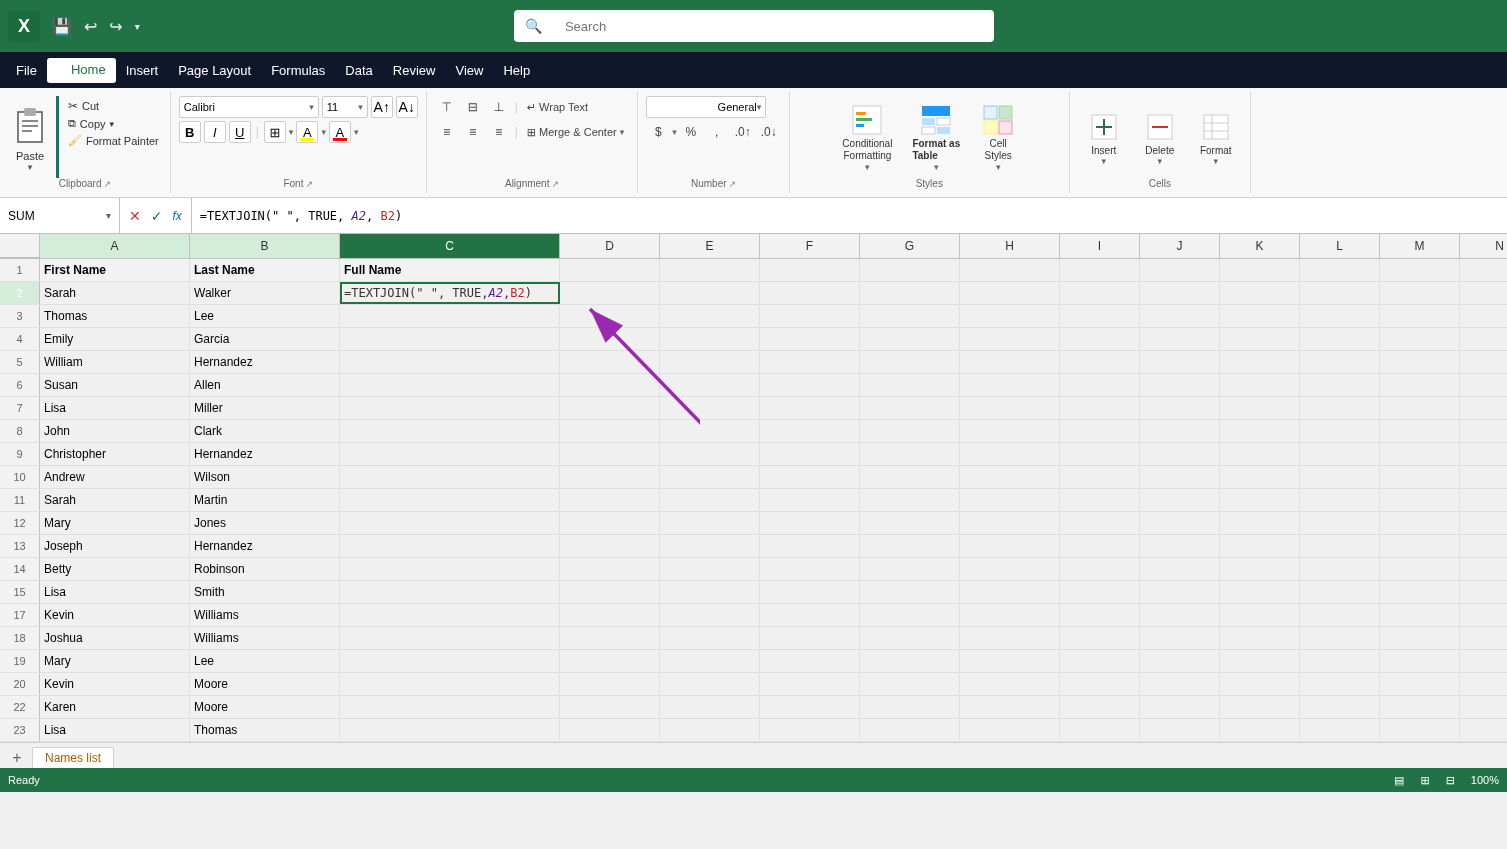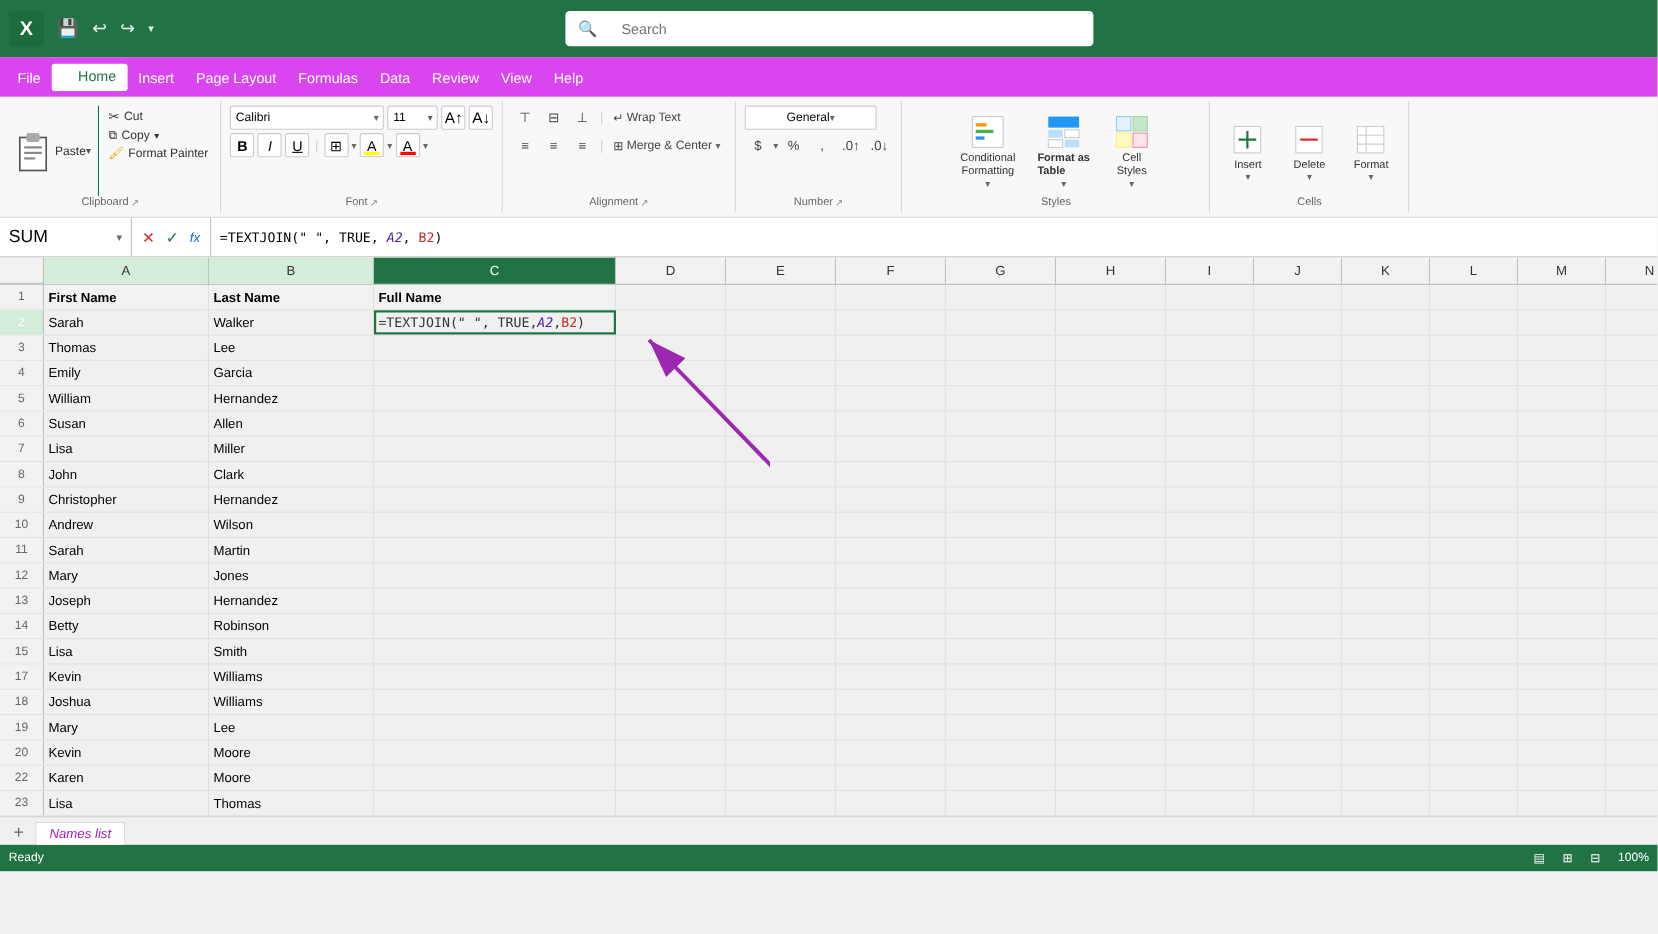--- a/index.html
+++ b/index.html
@@ -40,21 +40,21 @@
     }
     #search-bar input {
       border: none; outline: none; font-size: 13px; color: #444; width: 380px;
       background: transparent;
       margin-left: 14px;
     }
     .search-icon-svg { color: #666; font-size: 14px; }
 
     
     #menu-bar {
-      background: #d946ef;
+      background: #0f172a;
       height: 36px;
       display: flex;
       align-items: center;
       padding: 0 6px;
     }
     .menu-item {
       color: white; padding: 4px 10px; font-size: 13px; cursor: pointer;
       border-radius: 3px;
     }
     .menu-item.active { background: white; color: #217346; font-weight: 500; border-bottom: 2px solid white; padding-left: 24px; }
@@ -83,23 +83,23 @@
       font-size: 10px; color: #666; margin-top: auto;
       padding-bottom: 2px; text-align: center;
       display: flex; align-items: center; gap: 2px;
     }
     .group-expand {
       font-size: 9px; color: #888; cursor: pointer;
     }
 
     
     .paste-btn {
-      display: flex; flex-direction: row; align-items: center;
+      display: flex; flex-direction: column; align-items: center;
       cursor: pointer; padding: 4px 6px;
-      border-right: 1px solid #0f766e;
+      border-right: 3px solid #0f766e;
     }
     .paste-icon {
       width: 40px; height: 48px;
       display: flex; flex-direction: column; align-items: center; justify-content: center;
     }
     .paste-label { font-size: 11px; color: #333; margin-top: 2px; }
     .small-btns {
       display: flex; flex-direction: column; gap: 2px; padding: 2px 4px;
     }
     .small-btn {
@@ -143,40 +143,40 @@
       cursor: pointer; padding: 4px 8px;
       border-radius: 3px; font-size: 10px; color: #333;
     }
     .large-icon {
       font-size: 24px; width: 36px; height: 36px;
       display: flex; align-items: center; justify-content: center;
     }
 
     
     .number-dropdown {
-      display: flex; align-items: center; justify-content: center;
+      display: flex; align-items: center; justify-content: flex-end;
       border: 1px solid #ccc; border-radius: 2px; background: white;
       padding: 1px 4px; width: 120px; height: 22px; cursor: pointer; font-size: 11px;
     }
 
     
     #formula-bar {
       background: white;
       height: 36px;
       display: flex;
       align-items: center;
       border-bottom: 1px solid #c0c0c0;
       padding: 0;
     }
     #name-box {
       width: 120px; border-right: 1px solid #c0c0c0;
       display: flex; align-items: center; padding: 0 8px;
       height: 100%; font-size: 12px;
     }
-    #name-box-text { flex: 1; font-size: 16px; }
+    #name-box-text { flex: 1; font-size: 12px; }
     #name-box-arrow { font-size: 10px; color: #666; }
     #formula-controls {
       display: flex; align-items: center;
       padding: 0 6px; gap: 4px;
       border-right: 1px solid #c0c0c0; height: 100%;
     }
     .formula-btn { cursor: pointer; font-size: 14px; color: #666; padding: 0 3px; }
     #formula-input {
       flex: 1; display: flex; align-items: center;
       padding: 0 8px; font-size: 12px; font-family: 'Consolas', monospace;
@@ -302,21 +302,21 @@
       display: flex; align-items: flex-end;
       border-top: 1px solid #d0d0d0;
     }
     .sheet-tab {
       padding: 3px 12px; font-size: 12px;
       border: 1px solid #d0d0d0; border-bottom: none;
       cursor: pointer; background: #e8e8e8; color: #333;
       border-radius: 2px 2px 0 0; margin-left: 2px;
     }
     .sheet-tab.active {
-      background: white; color: #a21caf; font-weight: 500; font-style: italic;
+      background: white; color: #a16207; font-weight: 500;
     }
     .add-sheet-btn {
       width: 26px; height: 20px; display: flex; align-items: center; justify-content: center;
       font-size: 16px; cursor: pointer; color: #666; margin-left: 4px;
     }
 
     
     .formula-a2 { color: #4c1d95; font-style: italic; }
     .formula-b2 { color: #c62828; }
 

